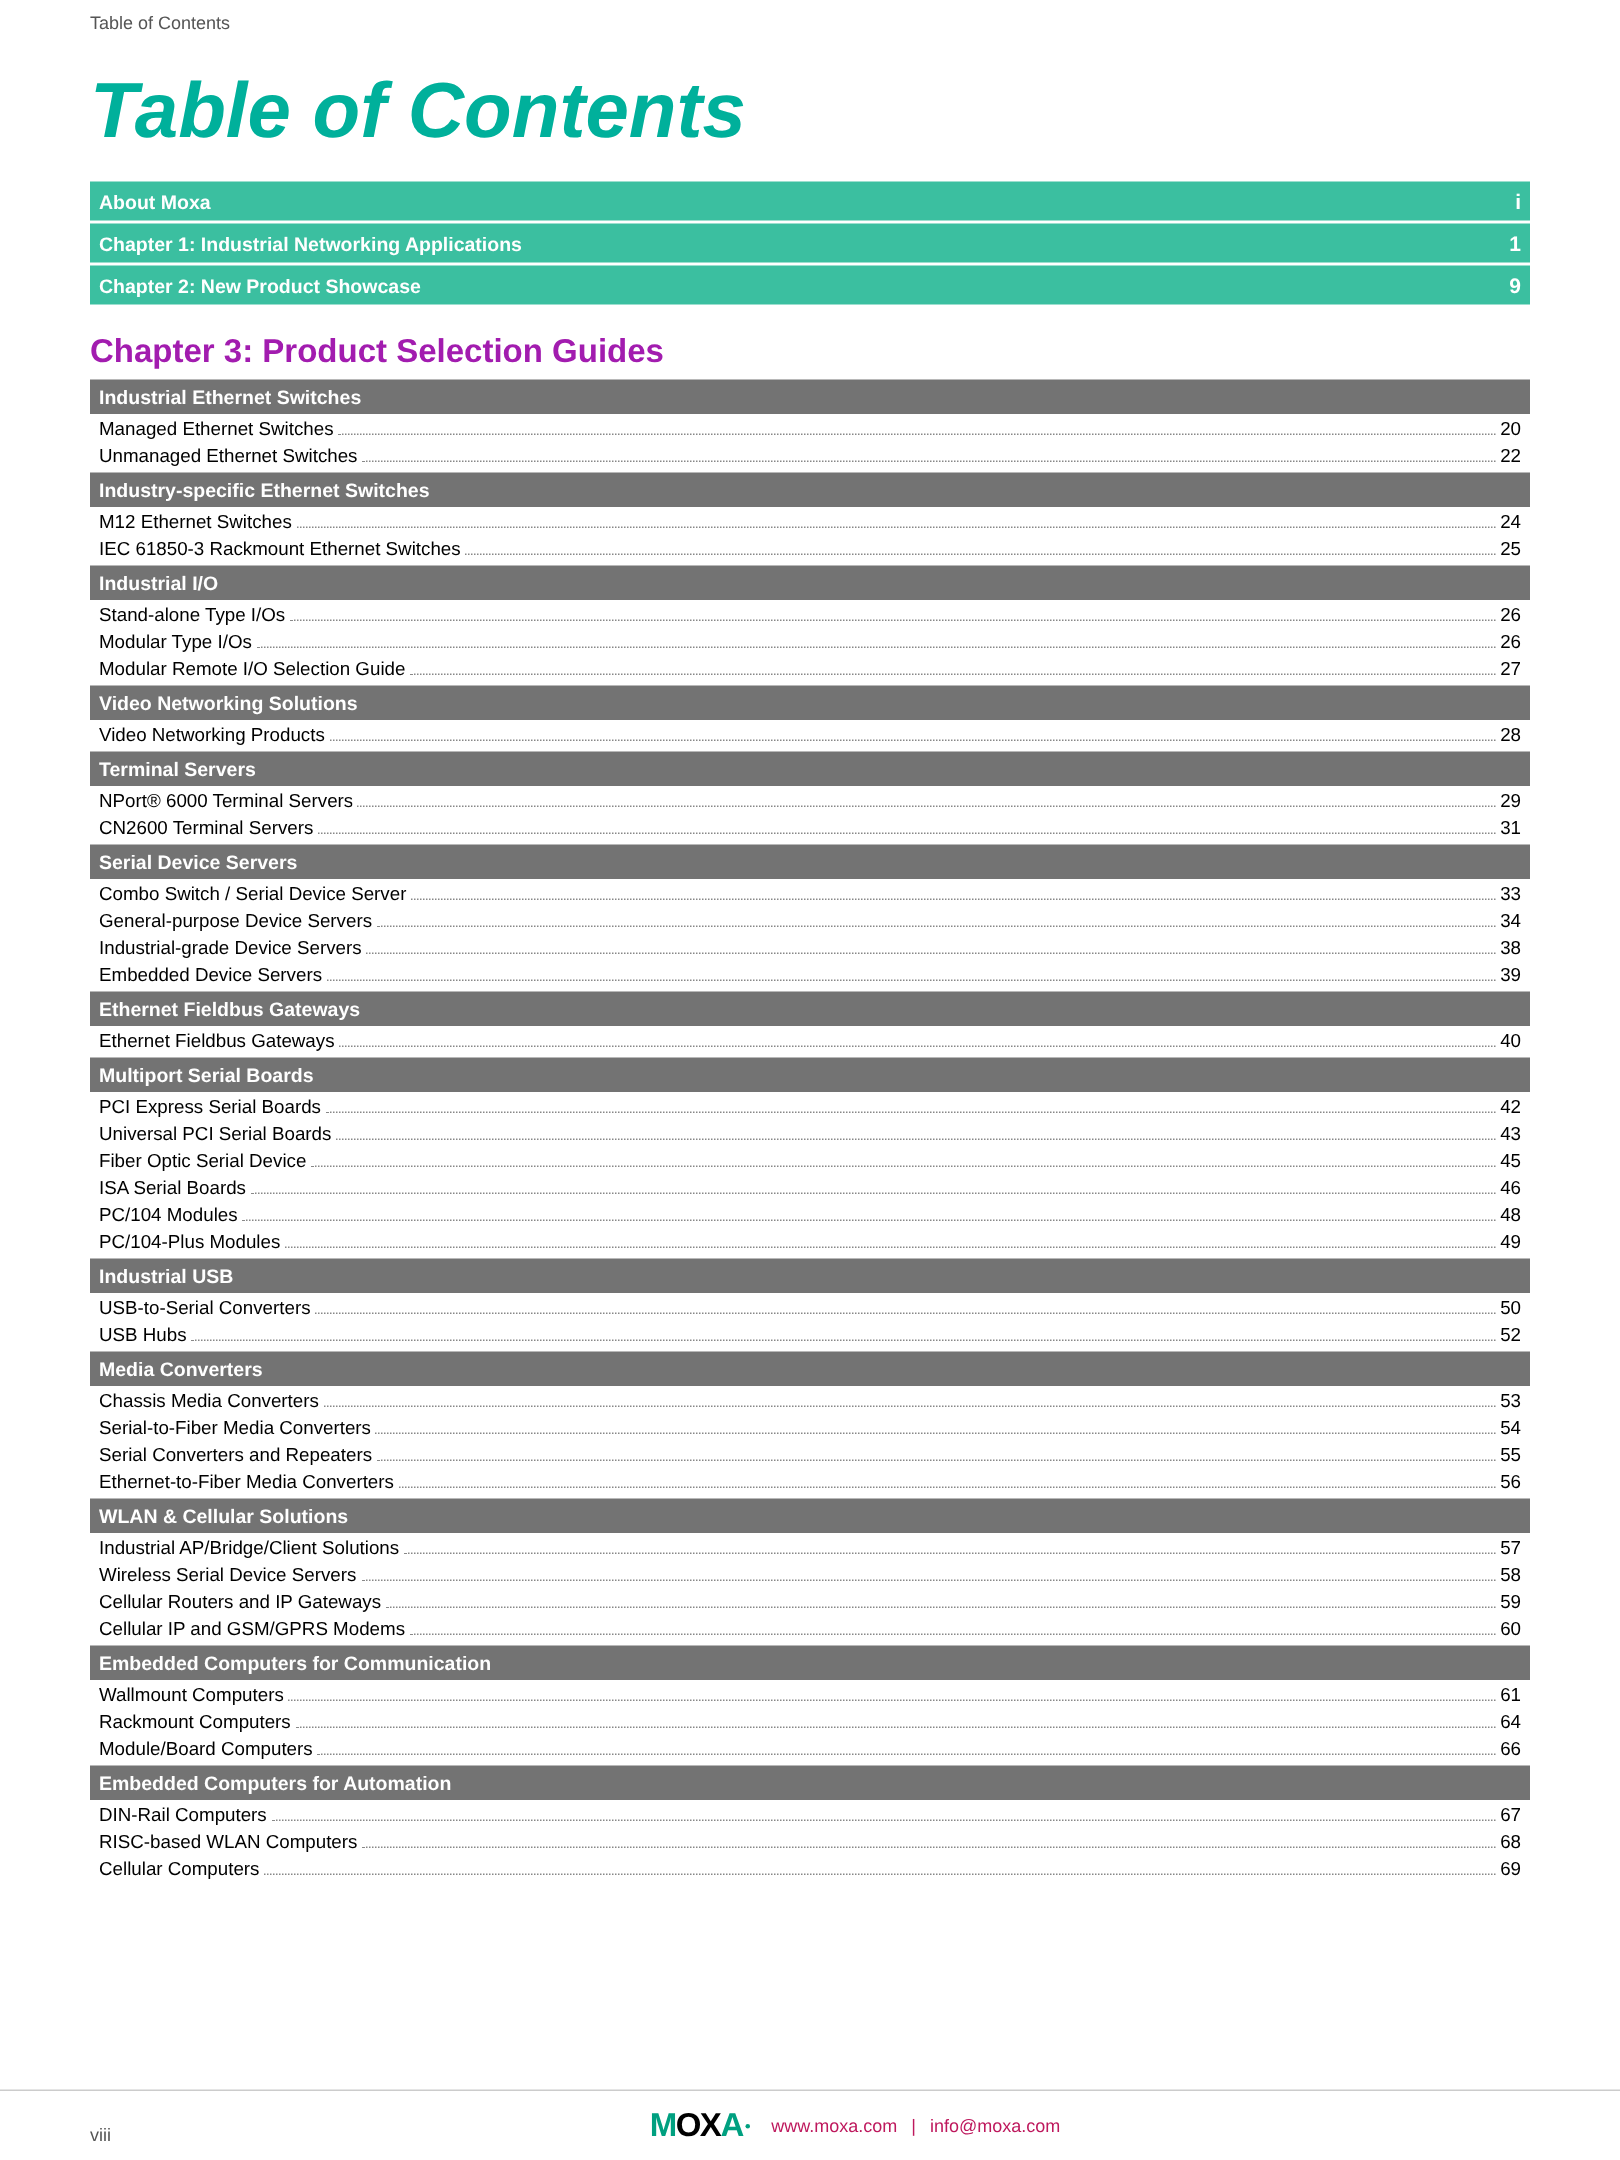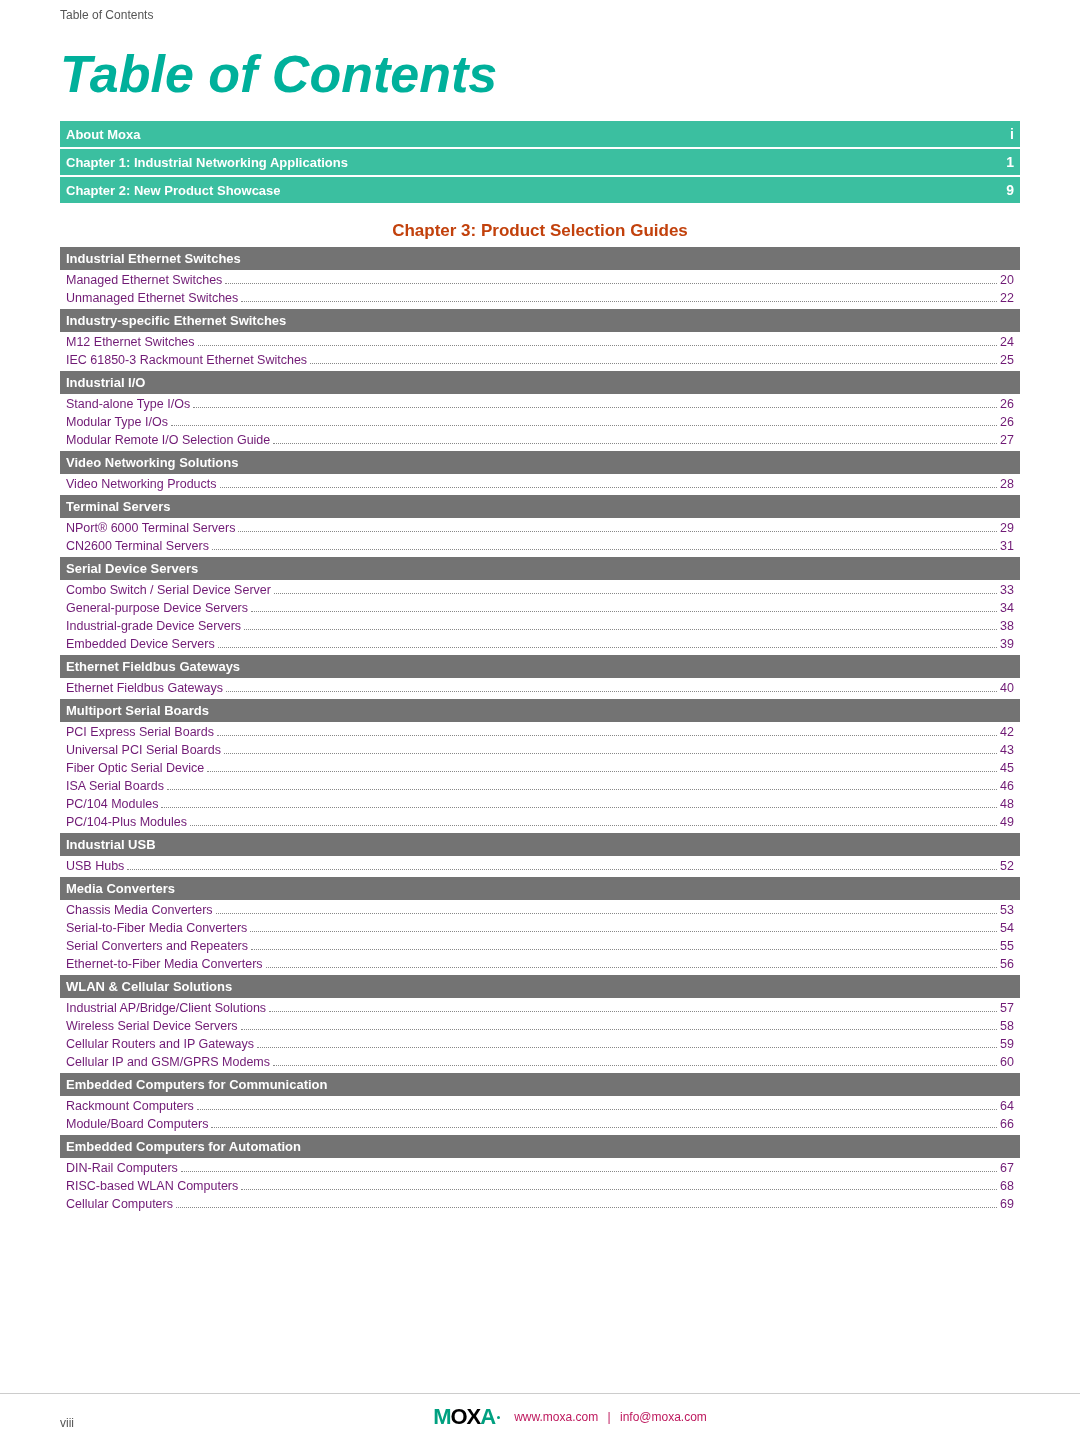--- a/index.html
+++ b/index.html
@@ -56,46 +56,45 @@
       font-size: 13px;
     }
 
     .toc-top-row .entry-page {
       color: #fff;
       font-weight: bold;
       font-size: 14px;
     }
 
     .chapter3-heading {
-      font-size: 17px;
+      font-size: 22px;
       font-weight: bold;
-      color: #c2410c;
+      color: #a21caf;
       margin: 18px 0 6px 0;
-      text-align: center;
     }
 
     
     .cat-header {
       background: #737373;
       color: #fff;
       font-weight: bold;
       font-size: 13px;
       padding: 4px 6px;
       margin-top: 2px;
       margin-bottom: 1px;
     }
 
     
     .toc-entry {
       display: flex;
       justify-content: space-between;
       align-items: baseline;
       padding: 2px 6px;
       font-size: 12.5px;
-      color: #701a75;
+      color: #000000;
     }
 
     .toc-entry .entry-text {
       white-space: nowrap;
       overflow: hidden;
       flex-shrink: 0;
       max-width: 85%;
     }
 
     .toc-entry .dots {
@@ -288,20 +287,25 @@
         <span class="dots"></span>
         <span class="page-num">48</span>
       </div>
         <div class="toc-entry">
         <span class="entry-text">PC/104-Plus Modules</span>
         <span class="dots"></span>
         <span class="page-num">49</span>
       </div>
         <div class="cat-header">Industrial USB</div>
         <div class="toc-entry">
+        <span class="entry-text">USB-to-Serial Converters</span>
+        <span class="dots"></span>
+        <span class="page-num">50</span>
+      </div>
+        <div class="toc-entry">
         <span class="entry-text">USB Hubs</span>
         <span class="dots"></span>
         <span class="page-num">52</span>
       </div>
         <div class="cat-header">Media Converters</div>
         <div class="toc-entry">
         <span class="entry-text">Chassis Media Converters</span>
         <span class="dots"></span>
         <span class="page-num">53</span>
       </div>
@@ -335,20 +339,25 @@
         <span class="entry-text">Cellular Routers and IP Gateways</span>
         <span class="dots"></span>
         <span class="page-num">59</span>
       </div>
         <div class="toc-entry">
         <span class="entry-text">Cellular IP and GSM/GPRS Modems</span>
         <span class="dots"></span>
         <span class="page-num">60</span>
       </div>
         <div class="cat-header">Embedded Computers for Communication</div>
+        <div class="toc-entry">
+        <span class="entry-text">Wallmount Computers</span>
+        <span class="dots"></span>
+        <span class="page-num">61</span>
+      </div>
         <div class="toc-entry">
         <span class="entry-text">Rackmount Computers</span>
         <span class="dots"></span>
         <span class="page-num">64</span>
       </div>
         <div class="toc-entry">
         <span class="entry-text">Module/Board Computers</span>
         <span class="dots"></span>
         <span class="page-num">66</span>
       </div>

